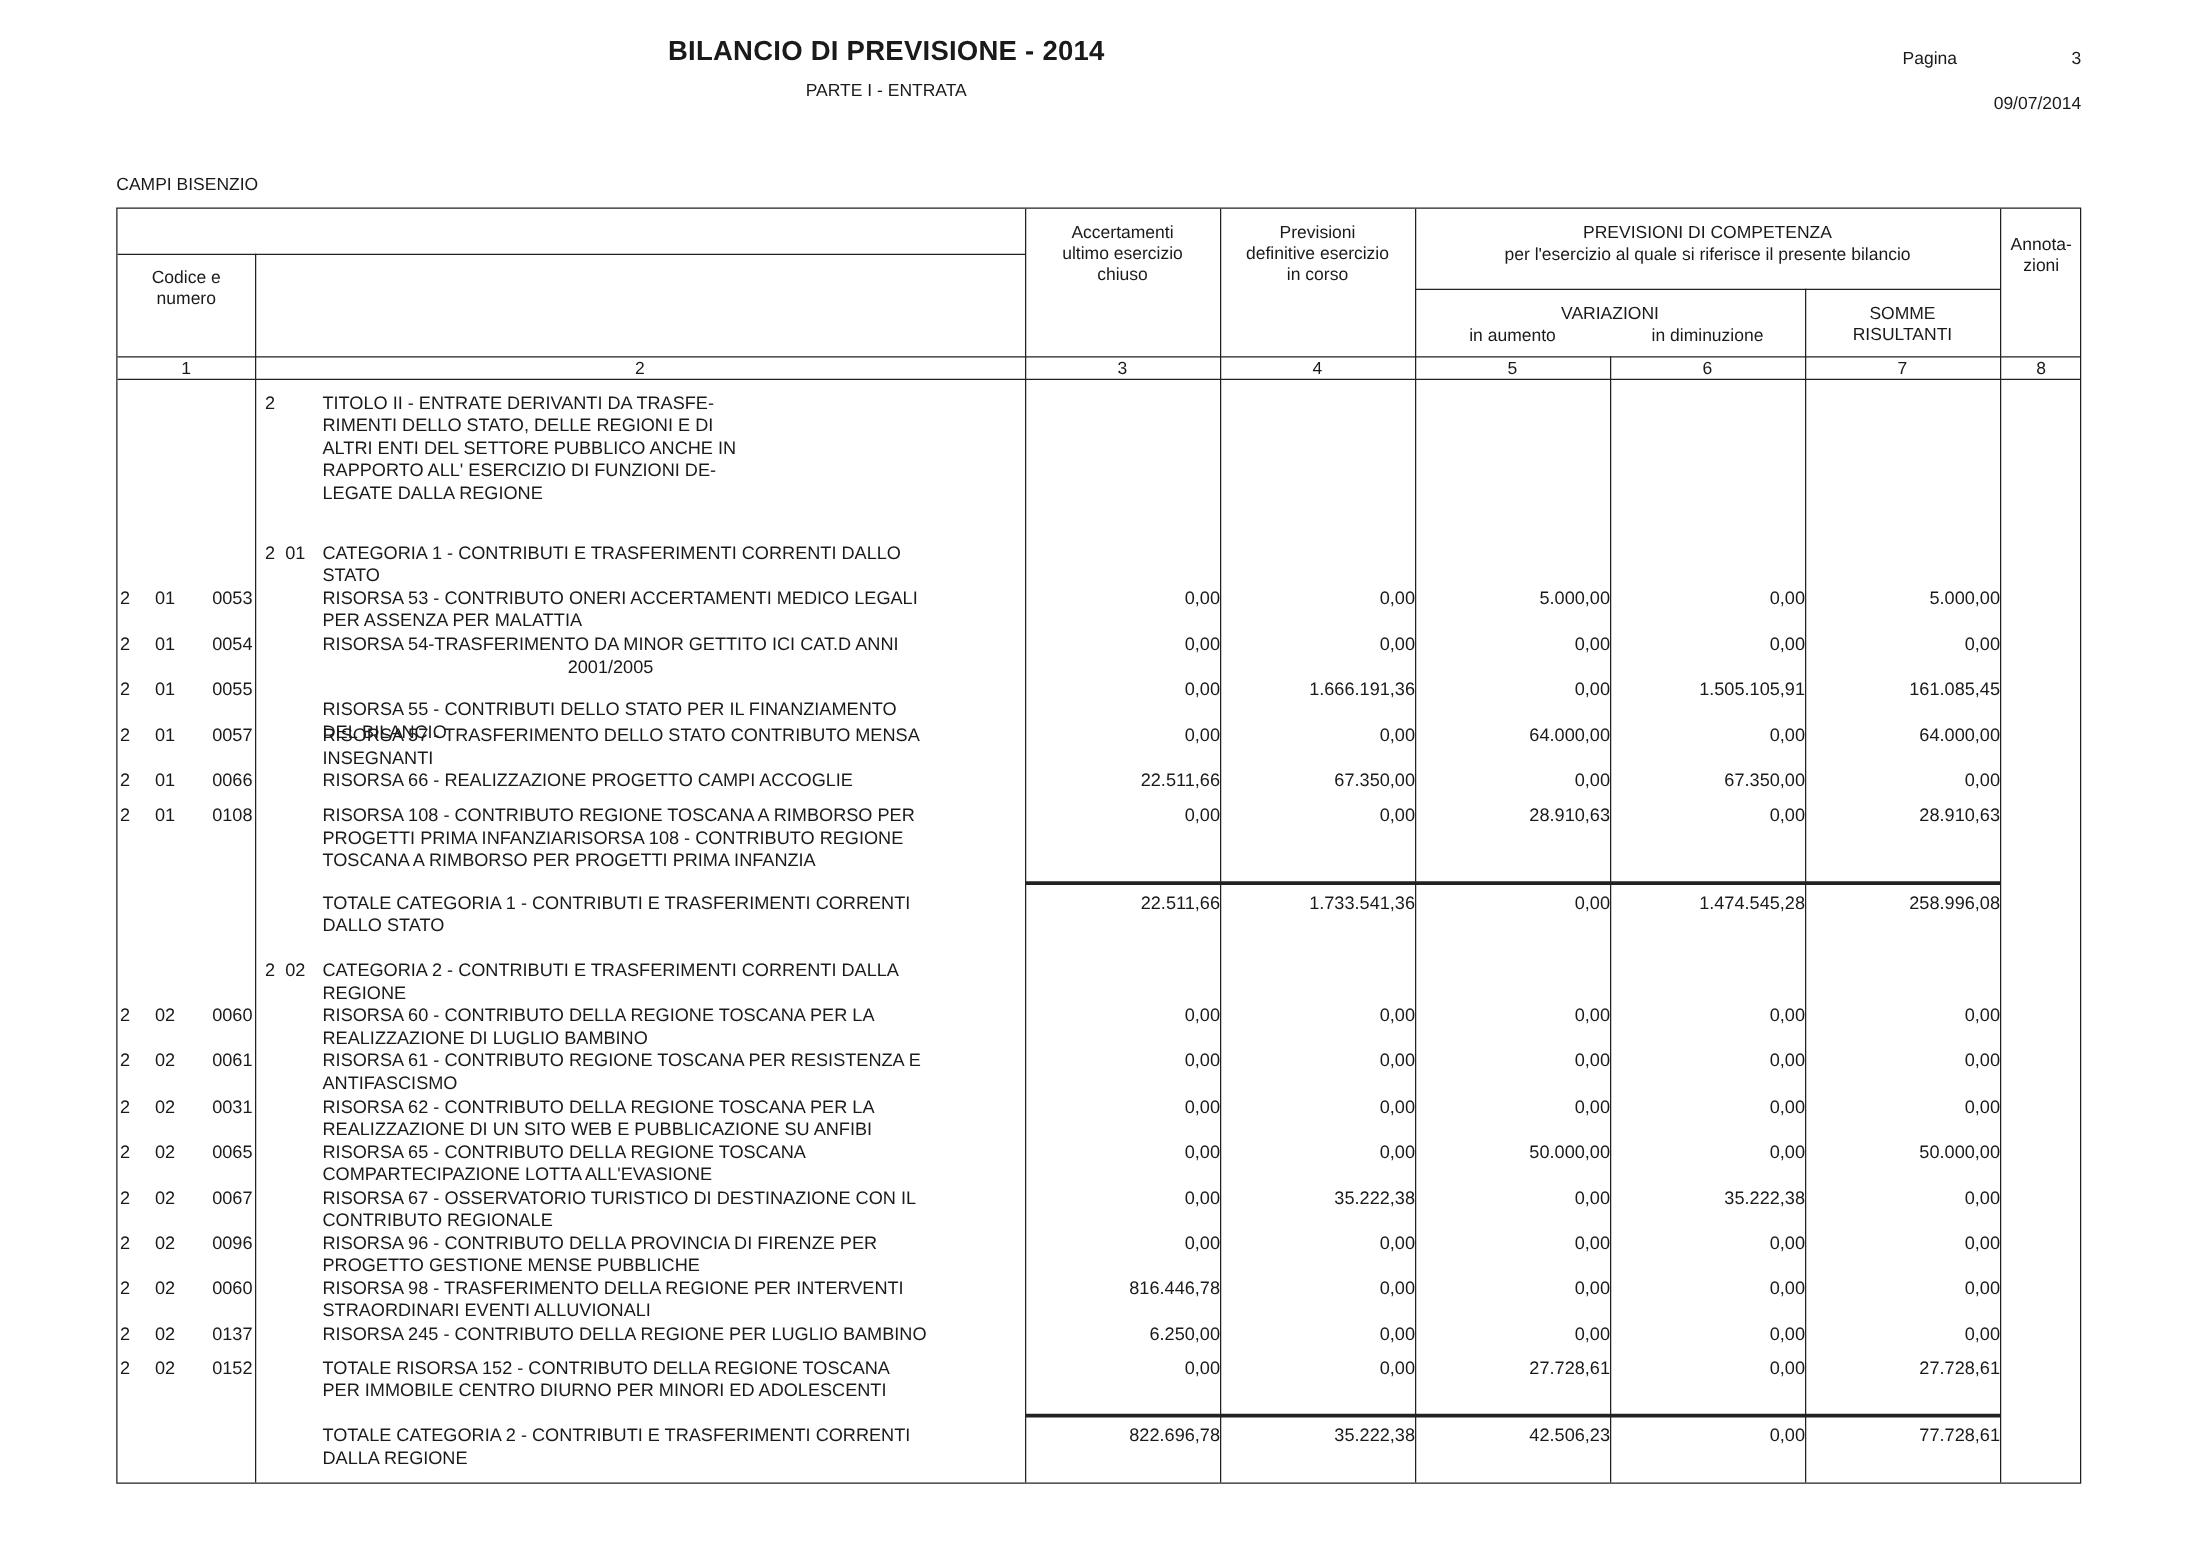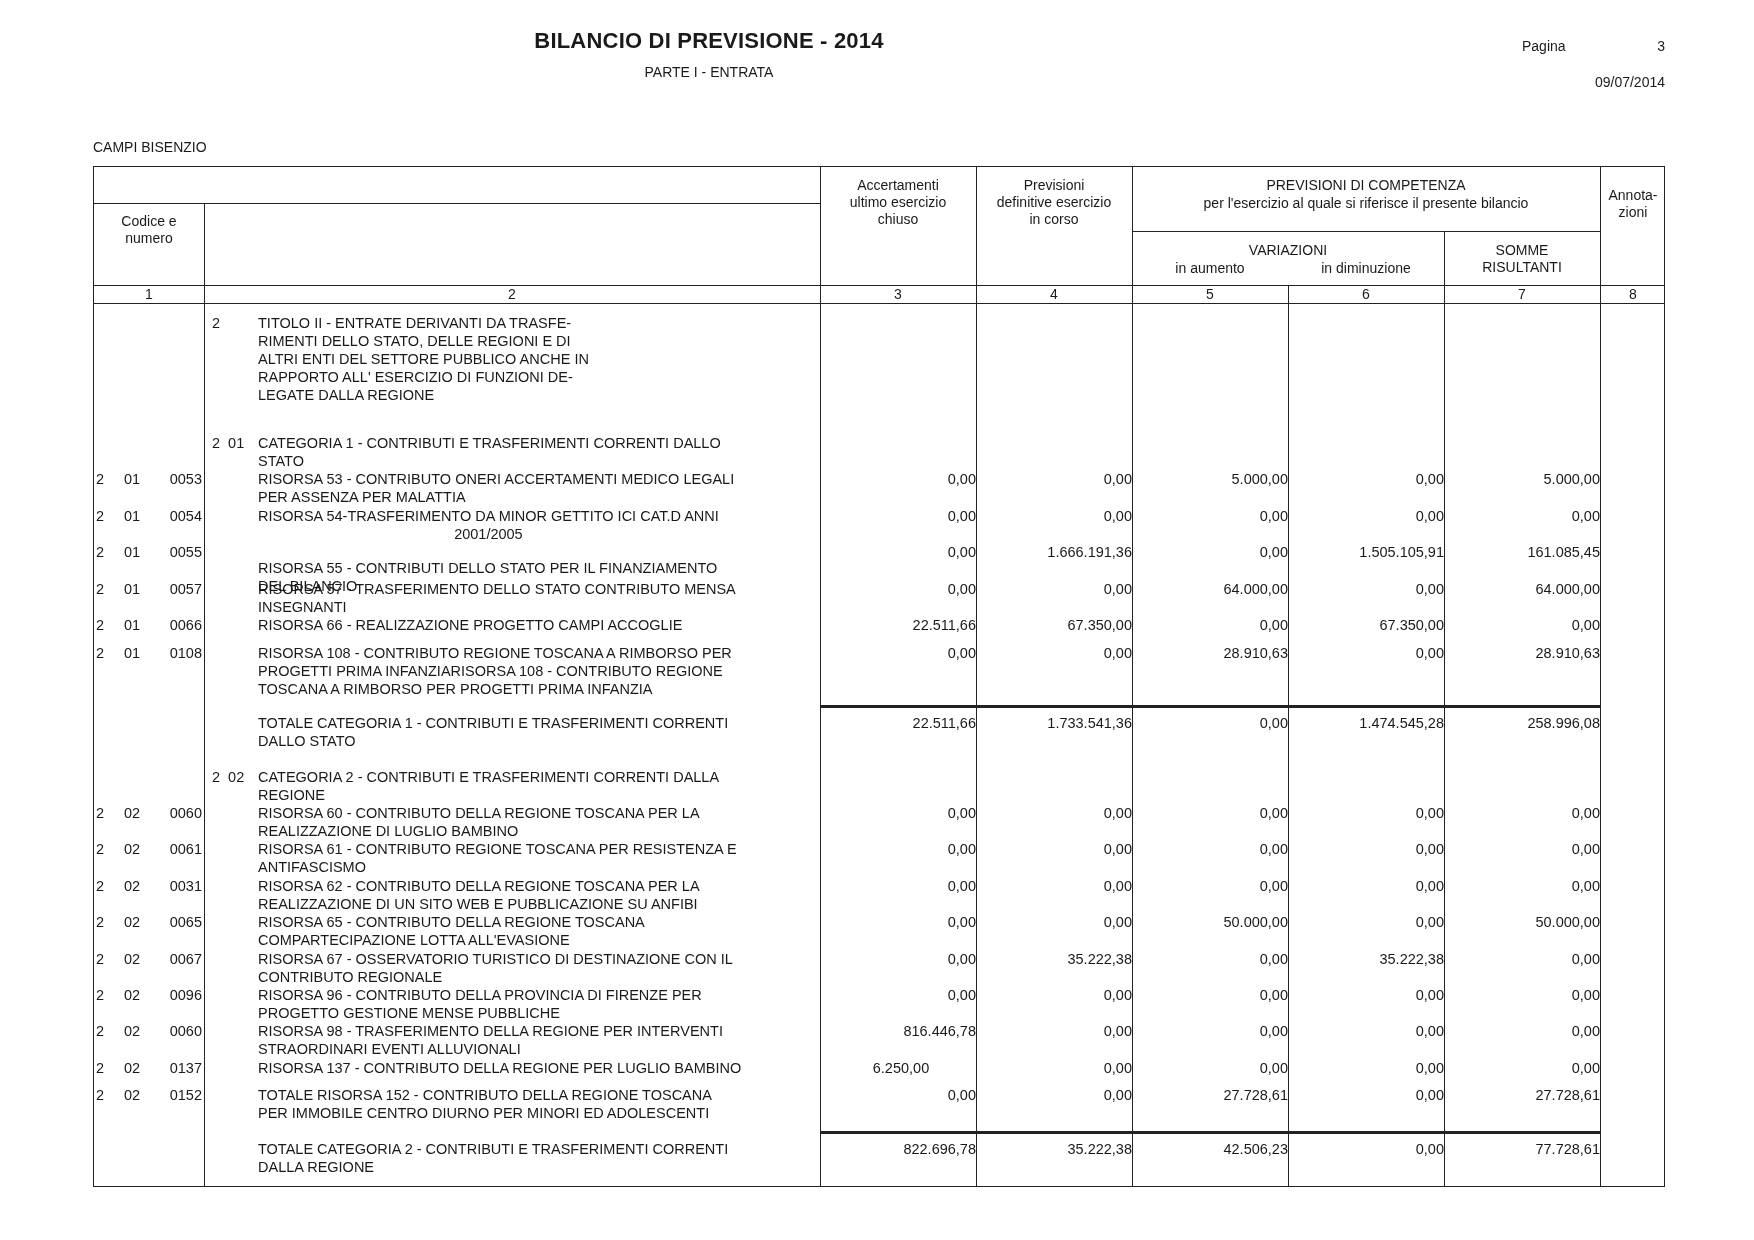--- a/index.html
+++ b/index.html
@@ -236,22 +236,22 @@
 STRAORDINARI EVENTI ALLUVIONALI</div>
       <div class="num" style="left: 732px; width: 150px; top: 855px;">816.446,78</div>
       <div class="num" style="left: 888px; width: 150px; top: 855px;">0,00</div>
       <div class="num" style="left: 1044px; width: 150px; top: 855px;">0,00</div>
       <div class="num" style="left: 1200px; width: 150px; top: 855px;">0,00</div>
       <div class="num" style="left: 1356px; width: 150px; top: 855px;">0,00</div>
       <div></div>
       <div class="cell" style="left: 2px; top: 892px;">2</div>
       <div class="cell" style="left: 30px; top: 892px;">02</div>
       <div class="cell" style="left: 64px; top: 892px; width: 44px; text-align: right;">0137</div>
-      <div class="cell" style="left: 164px; top: 892px;">RISORSA 137 - CONTRIBUTO DELLA REGIONE PER LUGLIO BAMBINO</div>
-      <div class="num" style="left: 732px; width: 150px; top: 892px; text-align: center;">6.250,00</div>
+      <div class="cell" style="left: 164px; top: 892px;">RISORSA 245 - CONTRIBUTO DELLA REGIONE PER LUGLIO BAMBINO</div>
+      <div class="num" style="left: 732px; width: 150px; top: 892px;">6.250,00</div>
       <div class="num" style="left: 888px; width: 150px; top: 892px;">0,00</div>
       <div class="num" style="left: 1044px; width: 150px; top: 892px;">0,00</div>
       <div class="num" style="left: 1200px; width: 150px; top: 892px;">0,00</div>
       <div class="num" style="left: 1356px; width: 150px; top: 892px;">0,00</div>
       <div></div>
       <div class="cell" style="left: 2px; top: 919px;">2</div>
       <div class="cell" style="left: 30px; top: 919px;">02</div>
       <div class="cell" style="left: 64px; top: 919px; width: 44px; text-align: right;">0152</div>
       <div class="cell" style="left: 164px; top: 919px;">TOTALE RISORSA 152 - CONTRIBUTO DELLA REGIONE TOSCANA
 PER IMMOBILE CENTRO DIURNO PER MINORI ED ADOLESCENTI</div>

